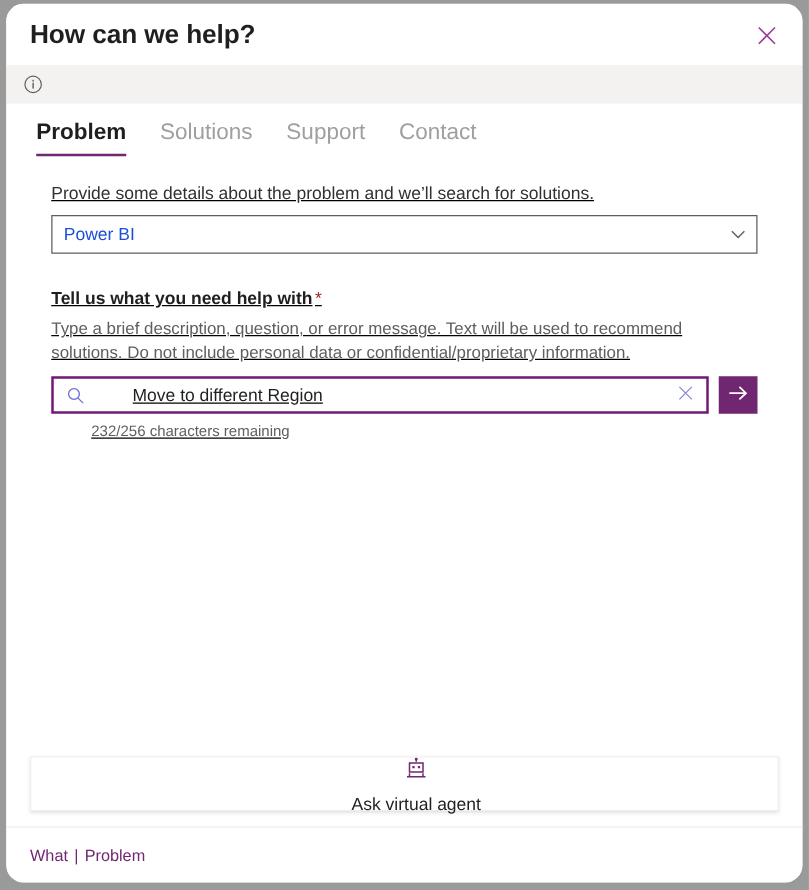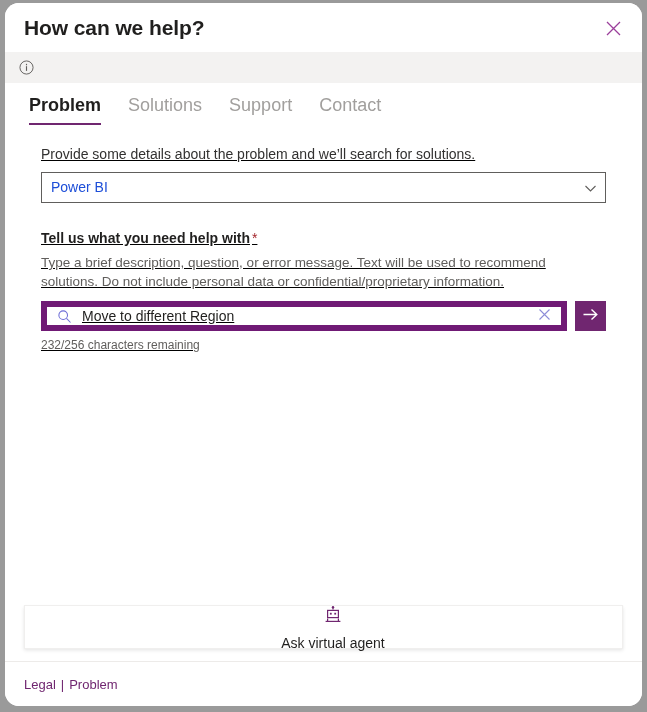--- a/index.html
+++ b/index.html
@@ -180,25 +180,26 @@
   .search-row {
     margin-top: 10px;
     display: flex;
     align-items: stretch;
     gap: 8px;
     height: 30px;
   }
   .search-field {
     flex: 1 1 auto;
     position: relative;
-    border: 6px solid #701a75;
+    border: 2px solid #701a75;
     background: #ffffff;
     display: flex;
     align-items: center;
     padding: 0 8px 0 10px;
+    gap: 28px;
   }
   .search-icon { flex: 0 0 16px; display: flex; align-items: center; }
   .search-input {
     flex: 1 1 auto;
     border: none;
     outline: none;
     font-size: 14px;
     color: #201f1e;
     padding-left: 9px;
     background: transparent;
@@ -223,20 +224,21 @@
     display: flex;
     align-items: center;
     justify-content: center;
     cursor: pointer;
   }
 
   .char-count {
     margin-top: 7px;
     font-size: 12px;
     color: #605e5c;
+    margin-left: 32px;
   }
 
   
   .agent-card {
     position: absolute;
     left: 19px;
     right: 19px;
     bottom: 12px;
     height: 44px;
     background: #ffffff;
@@ -363,18 +365,18 @@
           <rect x="5.9" y="6.8" width="1.8" height="1.8" fill="#702670"></rect>
           <rect x="10.3" y="6.8" width="1.8" height="1.8" fill="#702670"></rect>
         </svg>
       </span>
       <span class="agent-label">Ask virtual agent</span>
     </div>
 
   </div>
 
   <div class="footer">
-    <a class="footer-link">Legal</a>
+    <a class="footer-link">What</a>
     <span class="footer-sep">|</span>
     <a class="footer-link">Problem</a>
   </div>
 
 </div>
 
 </body></html>

